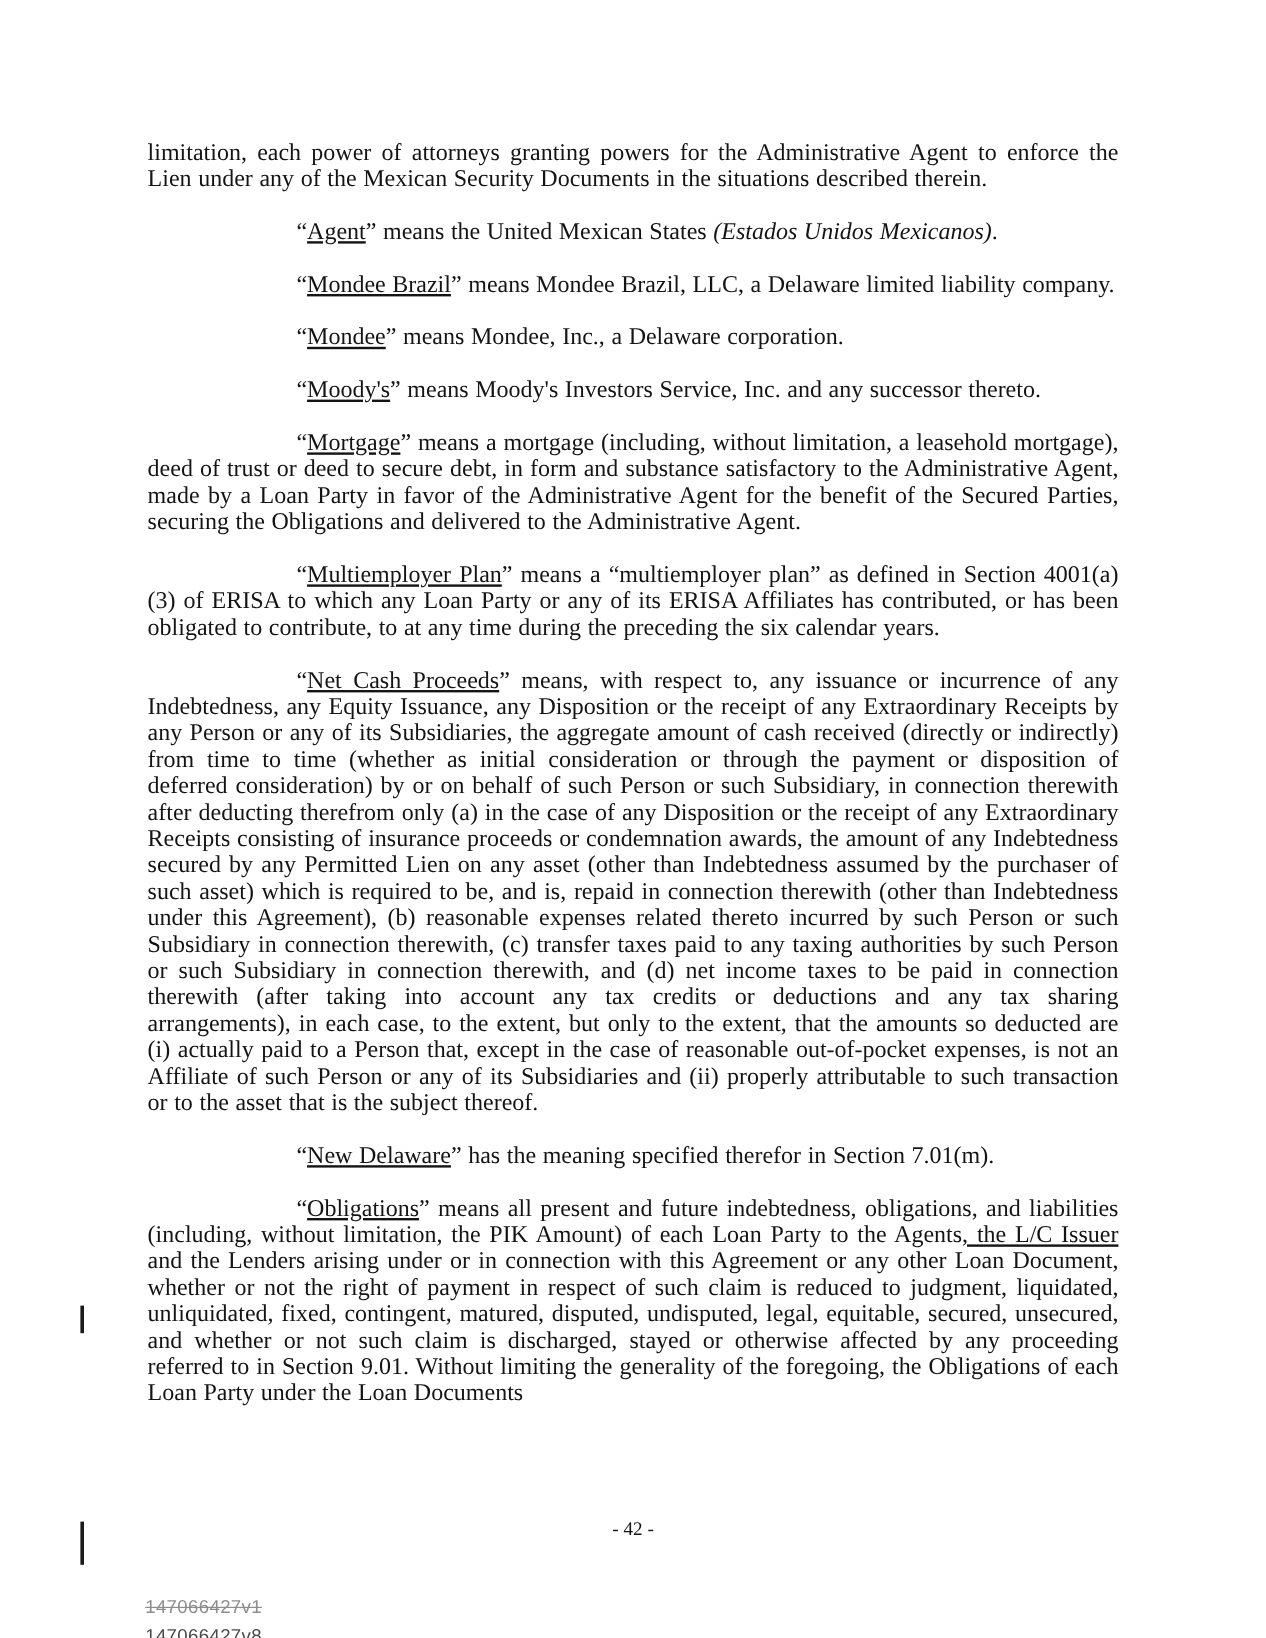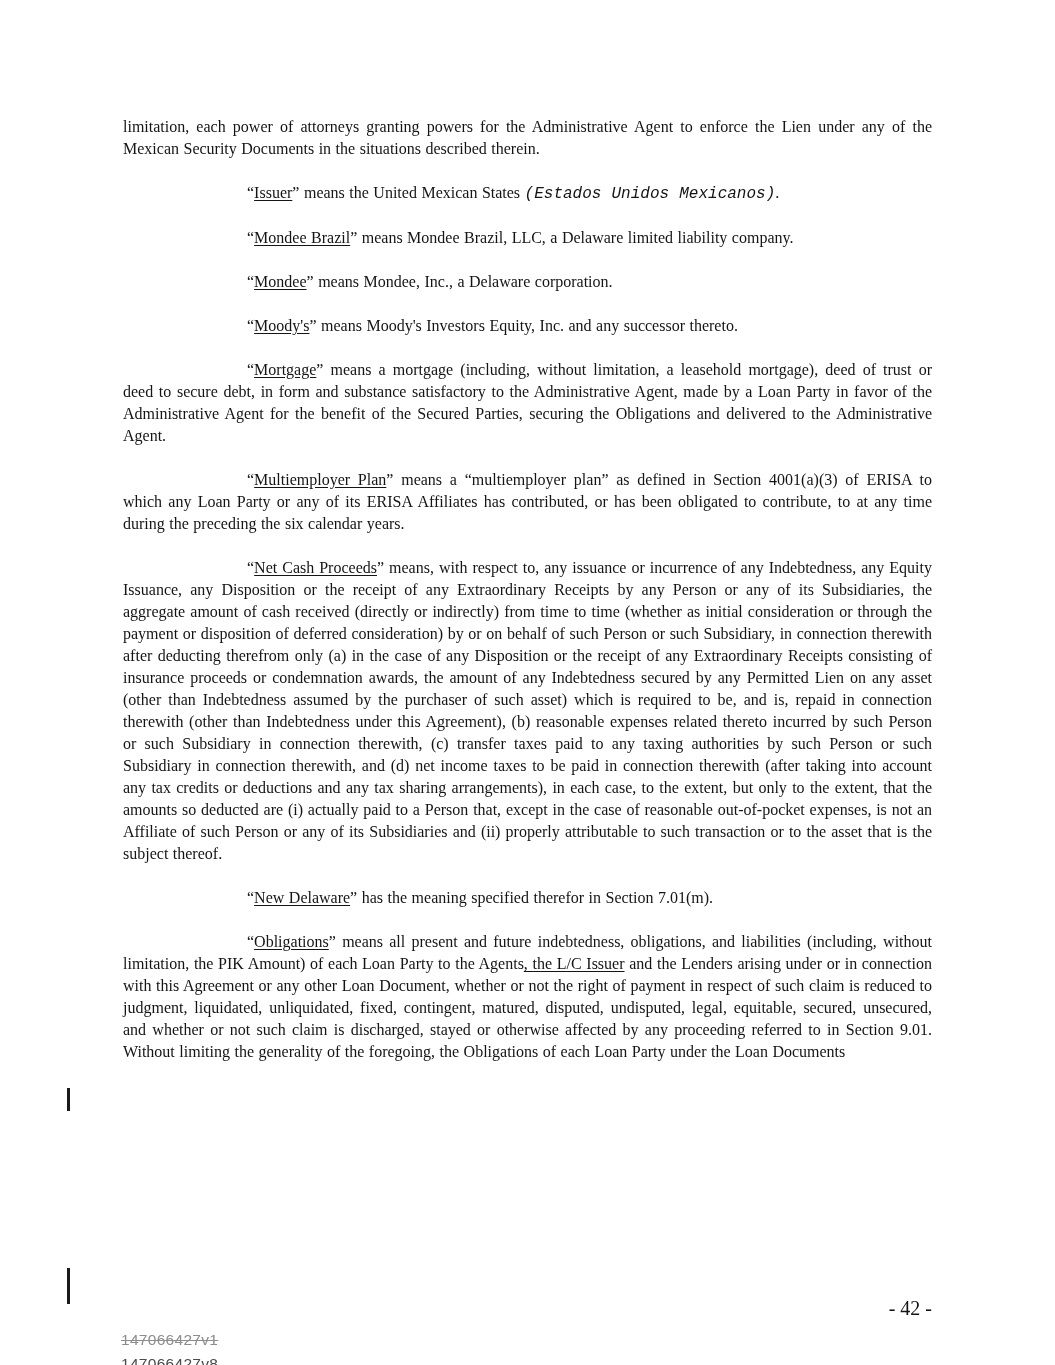--- a/index.html
+++ b/index.html
@@ -21,36 +21,35 @@
     background: #ffffff;
   }
   .content {
     position: absolute;
     left: 123px;
     top: 116px;
     width: 809px;
   }
   .content p {
     margin: 0 0 22px 0;
-    font-size: 16px;
+    font-size: 20px;
     line-height: 22px;
     text-align: justify;
     text-indent: 124px;
     word-spacing: 0.5px;
   }
   .content p.flush {
     text-indent: 0;
   }
   .u {
     text-decoration: underline;
     text-underline-offset: 2px;
   }
   .i {
     font-style: italic;
-    font-family: Liberation Mono, monospace;
   }
   .ins {
     text-decoration: underline;
     text-underline-offset: 2px;
   }
   .change-bar {
     position: absolute;
     width: 2.5px;
     background: #1a1a1a;
   }
@@ -60,24 +59,24 @@
     height: 23px;
   }
   .bar-footer {
     left: 67px;
     top: 1268px;
     height: 36px;
   }
   .pagenum {
     position: absolute;
     left: 123px;
-    top: 1297px;
+    top: 1264px;
     width: 809px;
-    text-align: right;
-    font-size: 20px;
+    text-align: center;
+    font-size: 16px;
     line-height: 22px;
   }
   .stamps {
     position: absolute;
     left: 121px;
     top: 1328px;
     font-family: "Liberation Sans", sans-serif;
     font-size: 15.5px;
     line-height: 24px;
     letter-spacing: 0.3px;
@@ -98,28 +97,28 @@
 
 <div class="page">
 
   <div class="change-bar bar-obligations"></div>
   <div class="change-bar bar-footer"></div>
 
   <div class="content">
 
     <p class="flush"><span>limitation, each power of attorneys granting powers for the Administrative Agent to enforce the Lien under any of the Mexican Security Documents in the situations described therein.</span></p>
 
-    <p><span>“</span><span class="u">Issuer</span><span>” means the United Mexican States </span><span class="i">(Estados Unidos Mexicanos)</span><span>.</span></p>
+    <p><span>“</span><span class="u">Agent</span><span>” means the United Mexican States </span><span class="i">(Estados Unidos Mexicanos)</span><span>.</span></p>
 
     <p><span>“</span><span class="u">Mondee Brazil</span><span>” means Mondee Brazil, LLC, a Delaware limited liability company.</span></p>
 
     <p><span>“</span><span class="u">Mondee</span><span>” means Mondee, Inc., a Delaware corporation.</span></p>
 
 
-    <p><span>“</span><span class="u">Moody's</span><span>” means Moody's Investors Equity, Inc. and any successor thereto.</span></p>
+    <p><span>“</span><span class="u">Moody's</span><span>” means Moody's Investors Service, Inc. and any successor thereto.</span></p>
 
     <p><span>“</span><span class="u">Mortgage</span><span>” means a mortgage (including, without limitation, a leasehold mortgage), deed of trust or deed to secure debt, in form and substance satisfactory to the Administrative Agent, made by a Loan Party in favor of the Administrative Agent for the benefit of the Secured Parties, securing the Obligations and delivered to the Administrative Agent.</span></p>
 
     <p><span>“</span><span class="u">Multiemployer Plan</span><span>” means a “multiemployer plan” as defined in Section 4001(a)(3) of ERISA to which any Loan Party or any of its ERISA Affiliates has contributed, or has been obligated to contribute, to at any time during the preceding the six calendar years.</span></p>
 
     <p><span>“</span><span class="u">Net Cash Proceeds</span><span>” means, with respect to, any issuance or incurrence of any Indebtedness, any Equity Issuance, any Disposition or the receipt of any Extraordinary Receipts by any Person or any of its Subsidiaries, the aggregate amount of cash received (directly or indirectly) from time to time (whether as initial consideration or through the payment or disposition of deferred consideration) by or on behalf of such Person or such Subsidiary, in connection therewith after deducting therefrom only (a) in the case of any Disposition or the receipt of any Extraordinary Receipts consisting of insurance proceeds or condemnation awards, the amount of any Indebtedness secured by any Permitted Lien on any asset (other than Indebtedness assumed by the purchaser of such asset) which is required to be, and is, repaid in connection therewith (other than Indebtedness under this Agreement), (b) reasonable expenses related thereto incurred by such Person or such Subsidiary in connection therewith, (c) transfer taxes paid to any taxing authorities by such Person or such Subsidiary in connection therewith, and (d) net income taxes to be paid in connection therewith (after taking into account any tax credits or deductions and any tax sharing arrangements), in each case, to the extent, but only to the extent, that the amounts so deducted are (i) actually paid to a Person that, except in the case of reasonable out-of-pocket expenses, is not an Affiliate of such Person or any of its Subsidiaries and (ii) properly attributable to such transaction or to the asset that is the subject thereof.</span></p>
 
     <p><span>“</span><span class="u">New Delaware</span><span>” has the meaning specified therefor in Section 7.01(m).</span></p>
 
 

